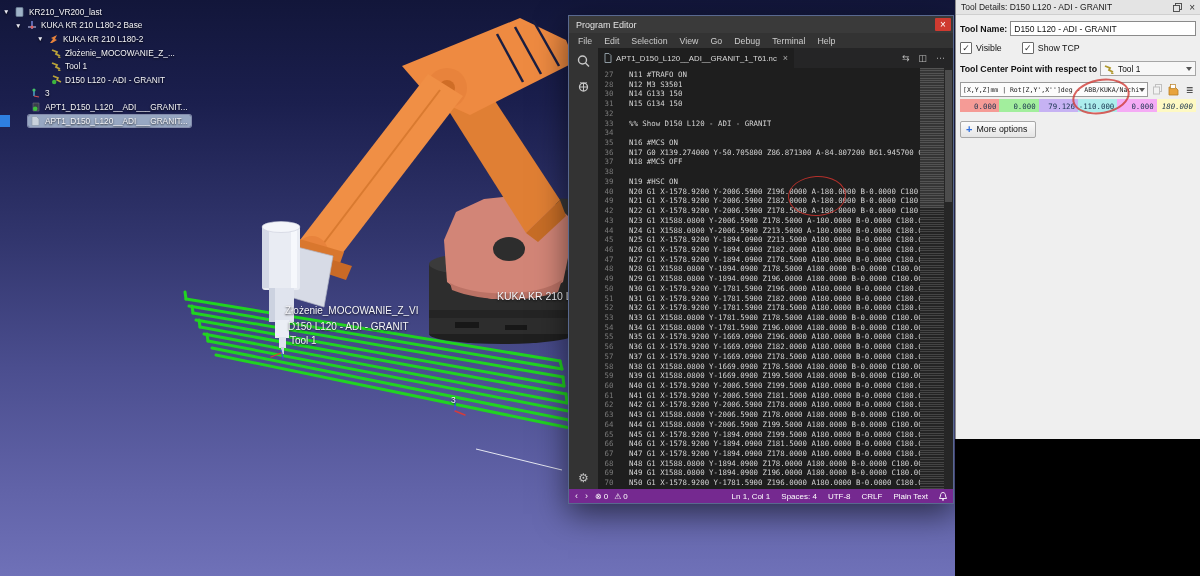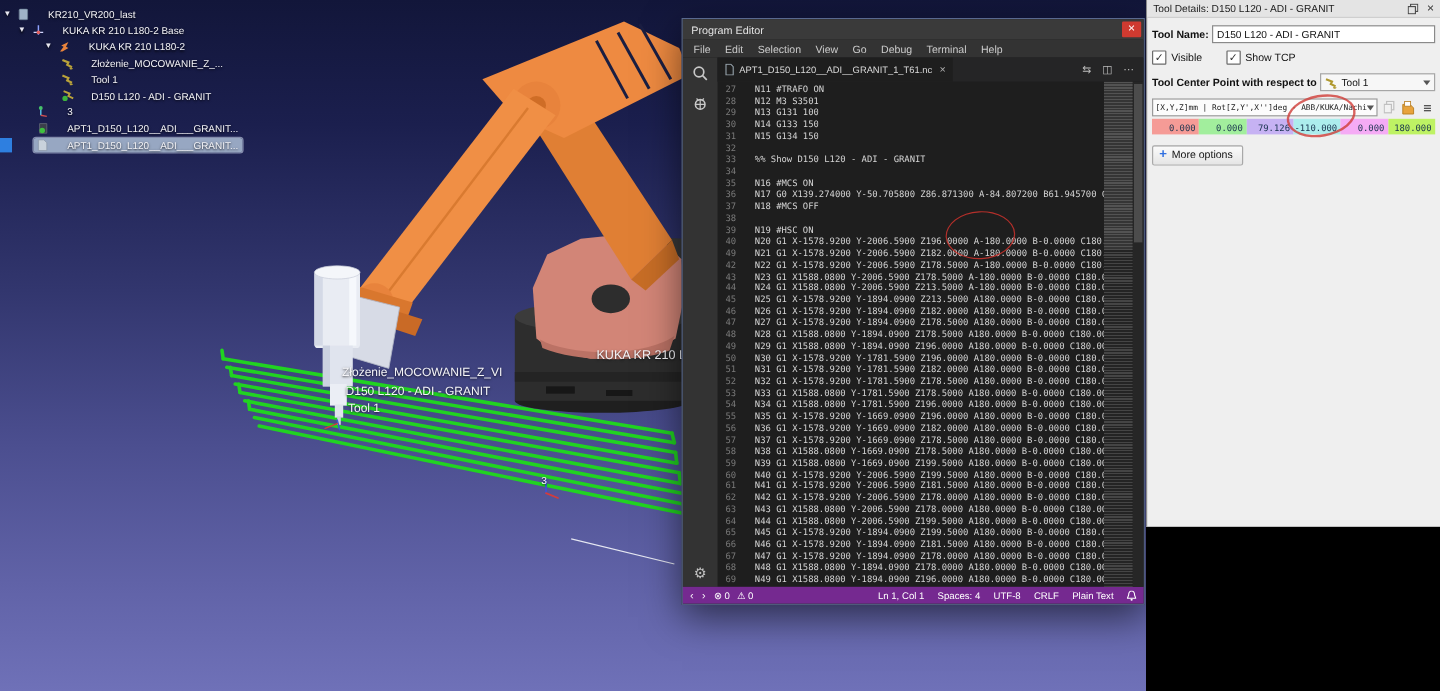--- a/index.html
+++ b/index.html
@@ -8,21 +8,21 @@
   
   .viewport{position:absolute;left:0;top:0;width:955px;height:576px;
     background:linear-gradient(180deg,#12163a 0%,#1b1f4e 18%,#32366e 42%,#4b4e8f 64%,#6163a8 85%,#6f71b8 100%);}
   .scene{position:absolute;left:0;top:0;}
   .vlabel{position:absolute;color:#f4f4f8;font-size:10px;white-space:nowrap;
     text-shadow:0 1px 2px rgba(0,0,0,.75);z-index:2;}
   
   .tree{position:absolute;left:0;top:5px;width:195px;z-index:3;}
   .trow{display:flex;align-items:center;height:13.6px;position:relative;}
   .texp{color:#e9e9f2;font-size:6.5px;width:9px;flex:0 0 auto;text-shadow:0 1px 2px rgba(0,0,0,.8);}
-  .trowc{display:flex;align-items:center;gap:14px;padding:0 3px;border-radius:2px;height:12px;}
+  .trowc{display:flex;align-items:center;gap:3px;padding:0 3px;border-radius:2px;height:12px;}
   .trowc.sel{background:rgba(168,186,210,.88);box-shadow:0 0 0 1px rgba(215,228,245,.55);}
   .ticon{display:inline-flex;width:11px;height:10px;flex:0 0 auto;}
   .tlabel{font-size:8.3px;color:#f3f3f7;white-space:nowrap;text-shadow:0 1px 2px rgba(0,0,0,.85);}
   .selind{position:absolute;left:0;top:1px;width:10px;height:12px;background:#2e7fe0;}
   
   .editor{position:absolute;left:568px;top:15px;width:386px;height:489px;box-sizing:border-box;
     background:#1e1e1e;border:1px solid #59698f;box-shadow:0 10px 30px rgba(0,0,0,.55);
     display:flex;flex-direction:column;z-index:5;}
   .e-title{height:17px;background:#3a3a3a;display:flex;align-items:center;
     padding-left:7px;font-size:9px;color:#e2e2e2;flex:0 0 auto;}
@@ -342,21 +342,20 @@
           <div class="e-tabicons">
             <span>⇆</span>
             <span>◫</span>
             <span>⋯</span>
           </div>
         </div>
         <div class="e-coderow">
           <div class="e-code" id="code">
               <div class="cl"><span class="ln">27</span><span class="ct">N11 #TRAFO ON</span></div>
               <div class="cl"><span class="ln">28</span><span class="ct">N12 M3 S3501</span></div>
-              <div class="cl"><span class="ln">29</span><span class="ct">N13 G131 100</span></div>
               <div class="cl"><span class="ln">30</span><span class="ct">N14 G133 150</span></div>
               <div class="cl"><span class="ln">31</span><span class="ct">N15 G134 150</span></div>
               <div class="cl"><span class="ln">32</span><span class="ct"></span></div>
               <div class="cl"><span class="ln">33</span><span class="ct">%% Show D150 L120 - ADI - GRANIT</span></div>
               <div class="cl"><span class="ln">34</span><span class="ct"></span></div>
               <div class="cl"><span class="ln">35</span><span class="ct">N16 #MCS ON</span></div>
               <div class="cl"><span class="ln">36</span><span class="ct">N17 G0 X139.274000 Y-50.705800 Z86.871300 A-84.807200 B61.945700 C121.174</span></div>
               <div class="cl"><span class="ln">37</span><span class="ct">N18 #MCS OFF</span></div>
               <div class="cl"><span class="ln">38</span><span class="ct"></span></div>
               <div class="cl"><span class="ln">39</span><span class="ct">N19 #HSC ON</span></div>
@@ -486,21 +485,21 @@
             </svg>
         </span>
         <span class="mini-btn flat hamb">≡</span>
       </div>
       <div class="row-vals" id="vals">
           <div class="vcell" style="background: rgb(245, 155, 150);">0.000</div>
           <div class="vcell" style="background: rgb(162, 238, 157);">0.000</div>
           <div class="vcell" style="background: rgb(198, 178, 243);">79.126</div>
           <div class="vcell" style="background: rgb(172, 237, 237);">-110.000</div>
           <div class="vcell" style="background: rgb(245, 171, 245);">0.000</div>
-          <div class="vcell" style="background: #bef264;">180.000</div>
+          <div class="vcell" style="background: #fef9c3; font-style: italic;">180.000</div>
         </div>
       <div class="btn-more">
         <span class="plus">+</span>
         <span>More options</span>
       </div>
       <div class="panel-ellipse"></div>
     </div>
   </div>
 </div>
 

